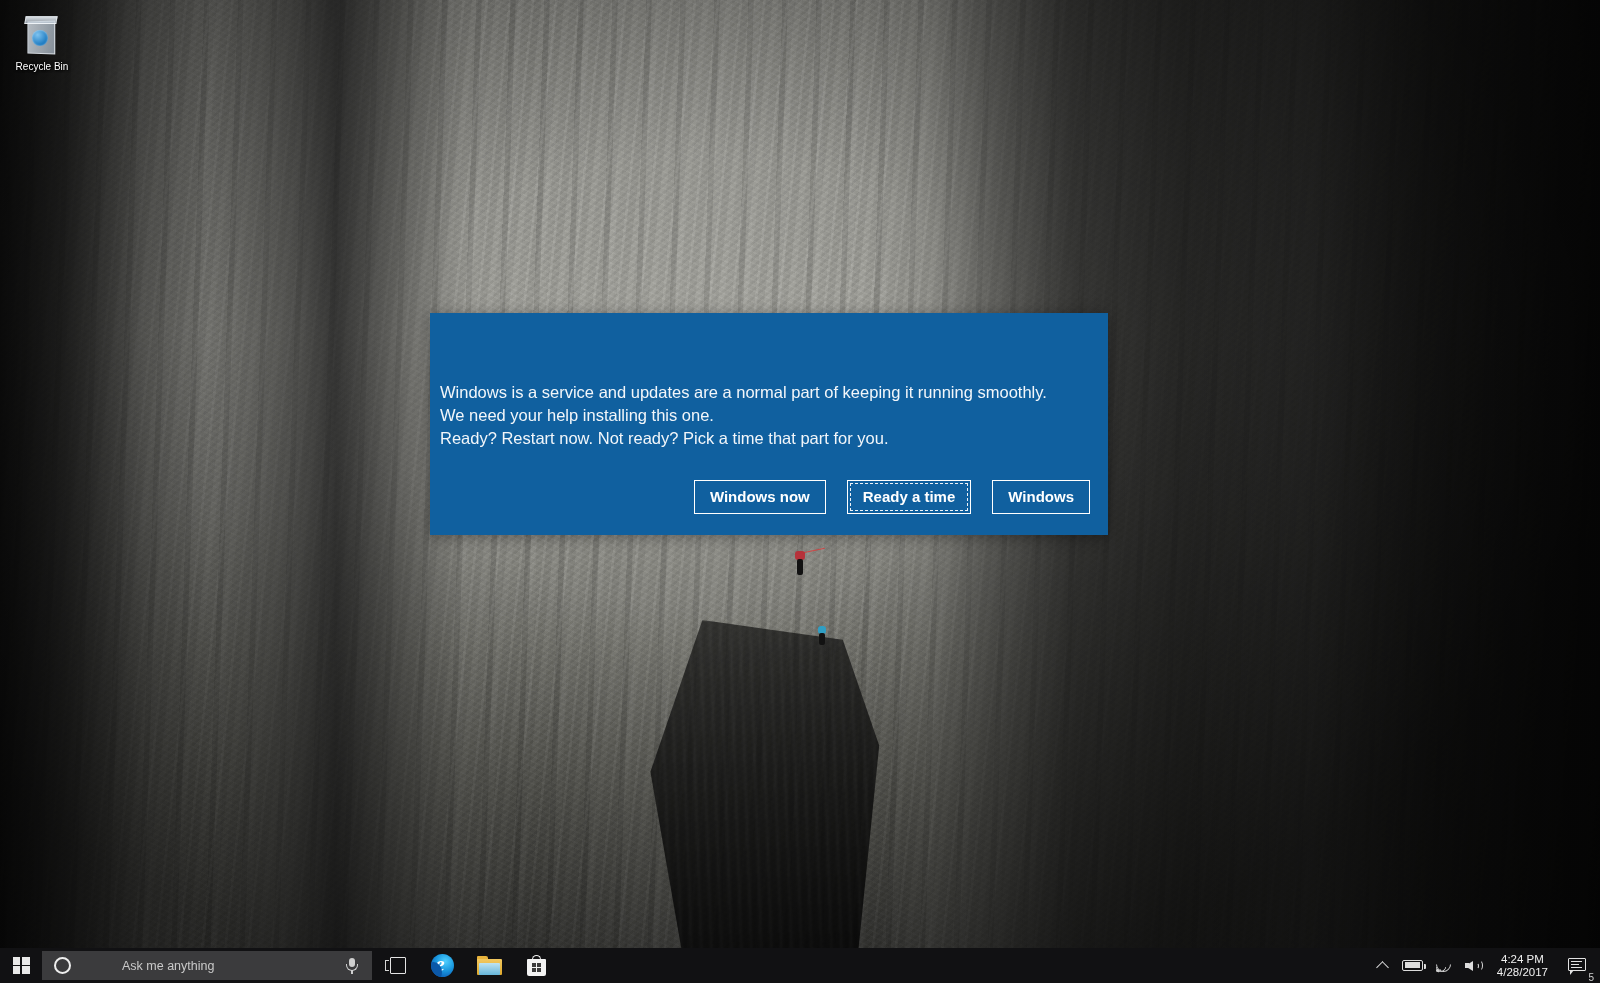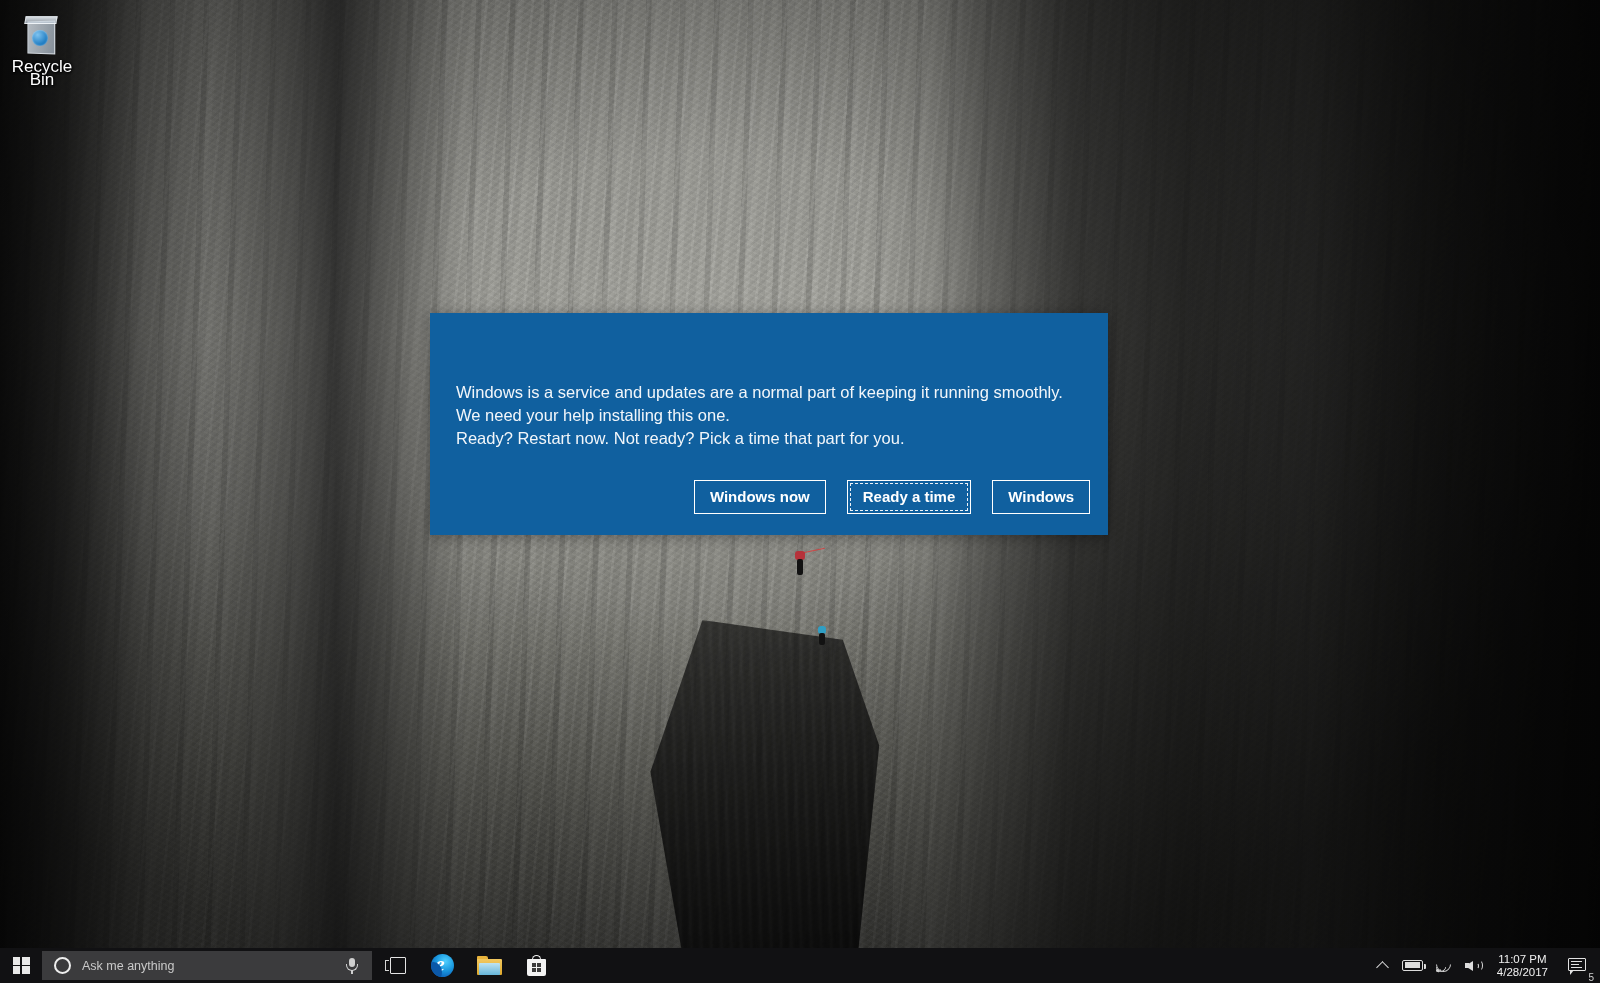--- a/index.html
+++ b/index.html
@@ -138,21 +138,21 @@
     transform: skewX(-10deg);
   }
   #recycle-bin .bin-recycle {
     position: absolute; left: 9px; top: 16px;
     width: 16px; height: 16px;
     border-radius: 50%;
     background: radial-gradient(circle at 35% 30%, #7fc3ef, #1878c0 70%, #0e5c99);
     box-shadow: inset 0 0 2px rgba(255,255,255,0.7);
   }
   #recycle-bin .label {
-    font-size: 17px;
+    font-size: 10px;
     color: #ffffff;
     text-shadow: 0 0 3px rgba(0,0,0,0.95), 1px 1px 2px rgba(0,0,0,0.9);
     line-height: 13px;
   }
 
   
   #update-dialog {
     position: absolute;
     left: 430px; top: 313px;
     width: 678px; height: 222px;
@@ -163,21 +163,21 @@
     position: absolute;
     left: 26px; top: 22px;
     font-size: 29px;
     font-weight: 400;
     color: #ffffff;
     letter-spacing: 0.1px;
     white-space: nowrap;
   }
   #dialog-body {
     position: absolute;
-    left: 26px; top: 68px;
+    left: 10px; top: 68px;
     width: 625px;
     font-size: 16.5px;
     color: #f2f6fa;
     line-height: 23px;
   }
   #dialog-body p { margin: 0; }
   #dialog-buttons {
     position: absolute;
     right: 18px; bottom: 21px;
     display: flex;
@@ -231,20 +231,21 @@
   .win-logo span { background: #e9e9e9; display: block; }
 
   #search-box {
     width: 330px;
     margin: 3px 0 3px 0;
     background: #3b3b3d;
     display: flex;
     align-items: center;
     padding: 0 8px 0 12px;
     cursor: text;
+    gap: 40px;
   }
   #cortana-ring {
     width: 17px; height: 17px;
     border: 2.2px solid #eeeeee;
     border-radius: 50%;
     flex: 0 0 auto;
   }
   #search-placeholder {
     flex: 1 1 auto;
     margin-left: 11px;
@@ -645,21 +646,21 @@
       <div class="tray-item" id="tray-volume">
         <div class="spk">
           <div class="box"></div>
           <div class="cone"></div>
           <div class="wave v1"></div>
           <div class="wave v2"></div>
         </div>
       </div>
 
       <div id="clock">
-        <span>11:07 PM</span>
+        <span>4:24 PM</span>
         <span>4/28/2017</span>
       </div>
 
       <div class="tray-item" id="action-center">
         <div id="ac-glyph">
           <div class="bubble">
               <i class="l1"></i>
               <i class="l2"></i>
               <i class="l3"></i>
             </div>

